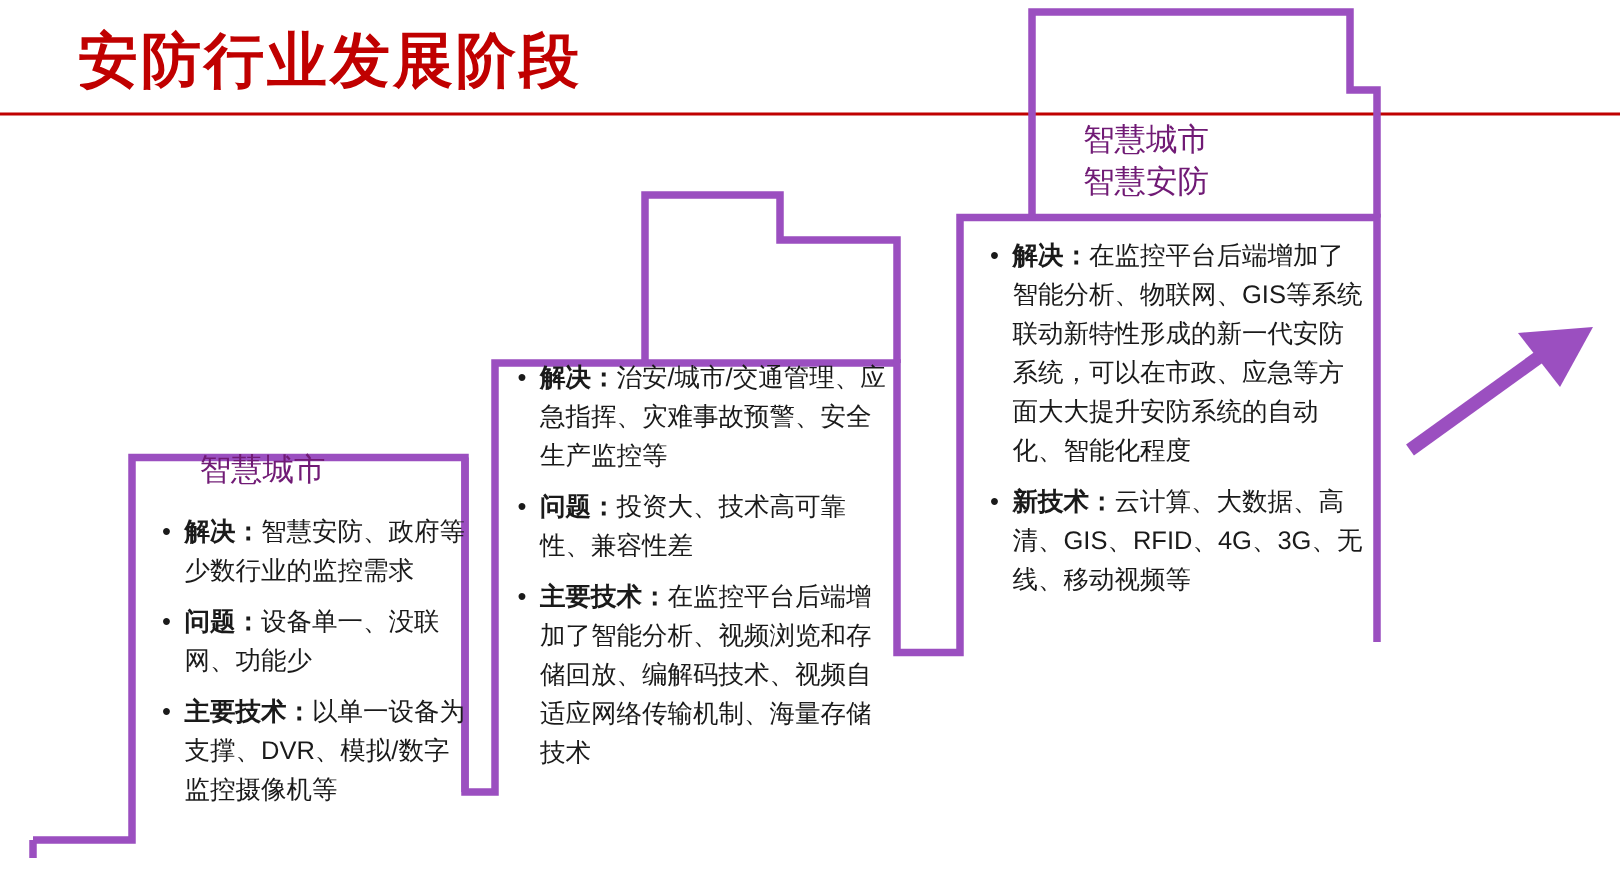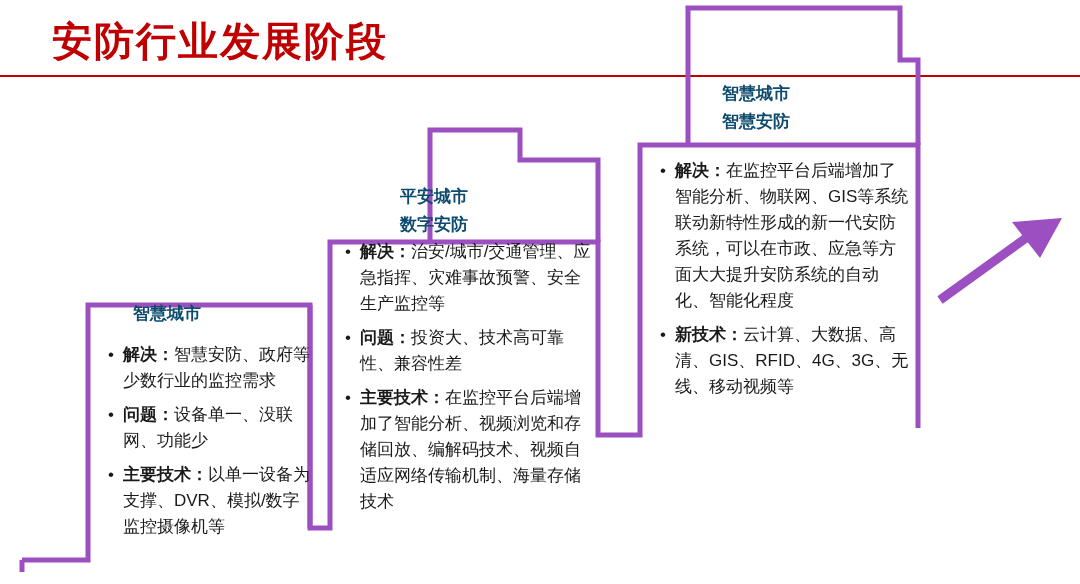--- a/index.html
+++ b/index.html
@@ -32,23 +32,23 @@
     top: 16px;
     font-size: 40px;
     font-weight: bold;
     color: #c00000;
     letter-spacing: 2px;
     line-height: 50px;
     white-space: nowrap;
   }
   .stage-heading {
     position: absolute;
-    color: #0c4a6e;
-    font-weight: bold;
-    font-size: 17px;
+    color: #701a75;
+    font-weight: normal;
+    font-size: 21px;
     line-height: 28px;
     white-space: pre-line;
   }
   .bullets {
     position: absolute;
     font-size: 17px;
     line-height: 26px;
     color: #1a1a1a;
   }
   .bullet-row {
@@ -112,22 +112,20 @@
     <div class="bullet-row">
       <span class="bullet-dot">•</span>
       <span class="bullet-text"><b>问题：</b><span>设备单一、没联网、功能少</span></span>
     </div>
     <div class="bullet-row">
       <span class="bullet-dot">•</span>
       <span class="bullet-text"><b>主要技术：</b><span>以单一设备为支撑、DVR、模拟/数字监控摄像机等</span></span>
     </div>
   </div>
 
-  <div class="stage-heading" id="stage2-heading">平安城市
-数字安防</div>
   <div class="bullets" id="stage2-bullets">
     <div class="bullet-row">
       <span class="bullet-dot">•</span>
       <span class="bullet-text"><b>解决：</b><span>治安/城市/交通管理、应急指挥、灾难事故预警、安全生产监控等</span></span>
     </div>
     <div class="bullet-row">
       <span class="bullet-dot">•</span>
       <span class="bullet-text"><b>问题：</b><span>投资大、技术高可靠性、兼容性差</span></span>
     </div>
     <div class="bullet-row">

